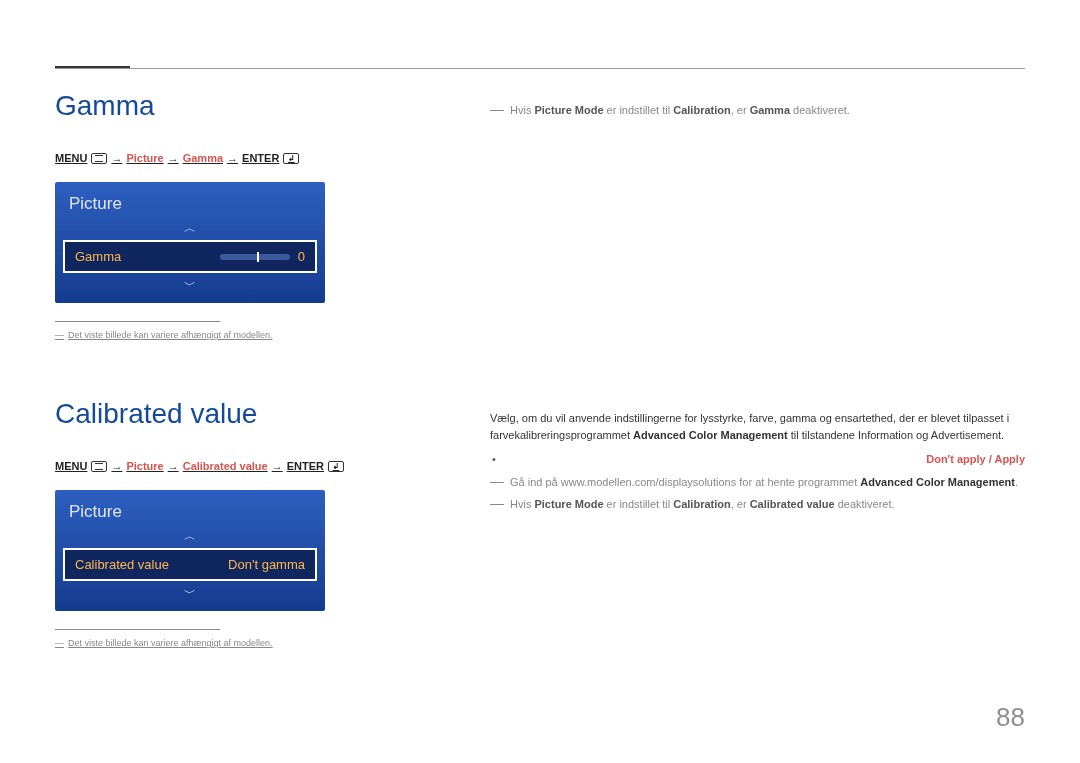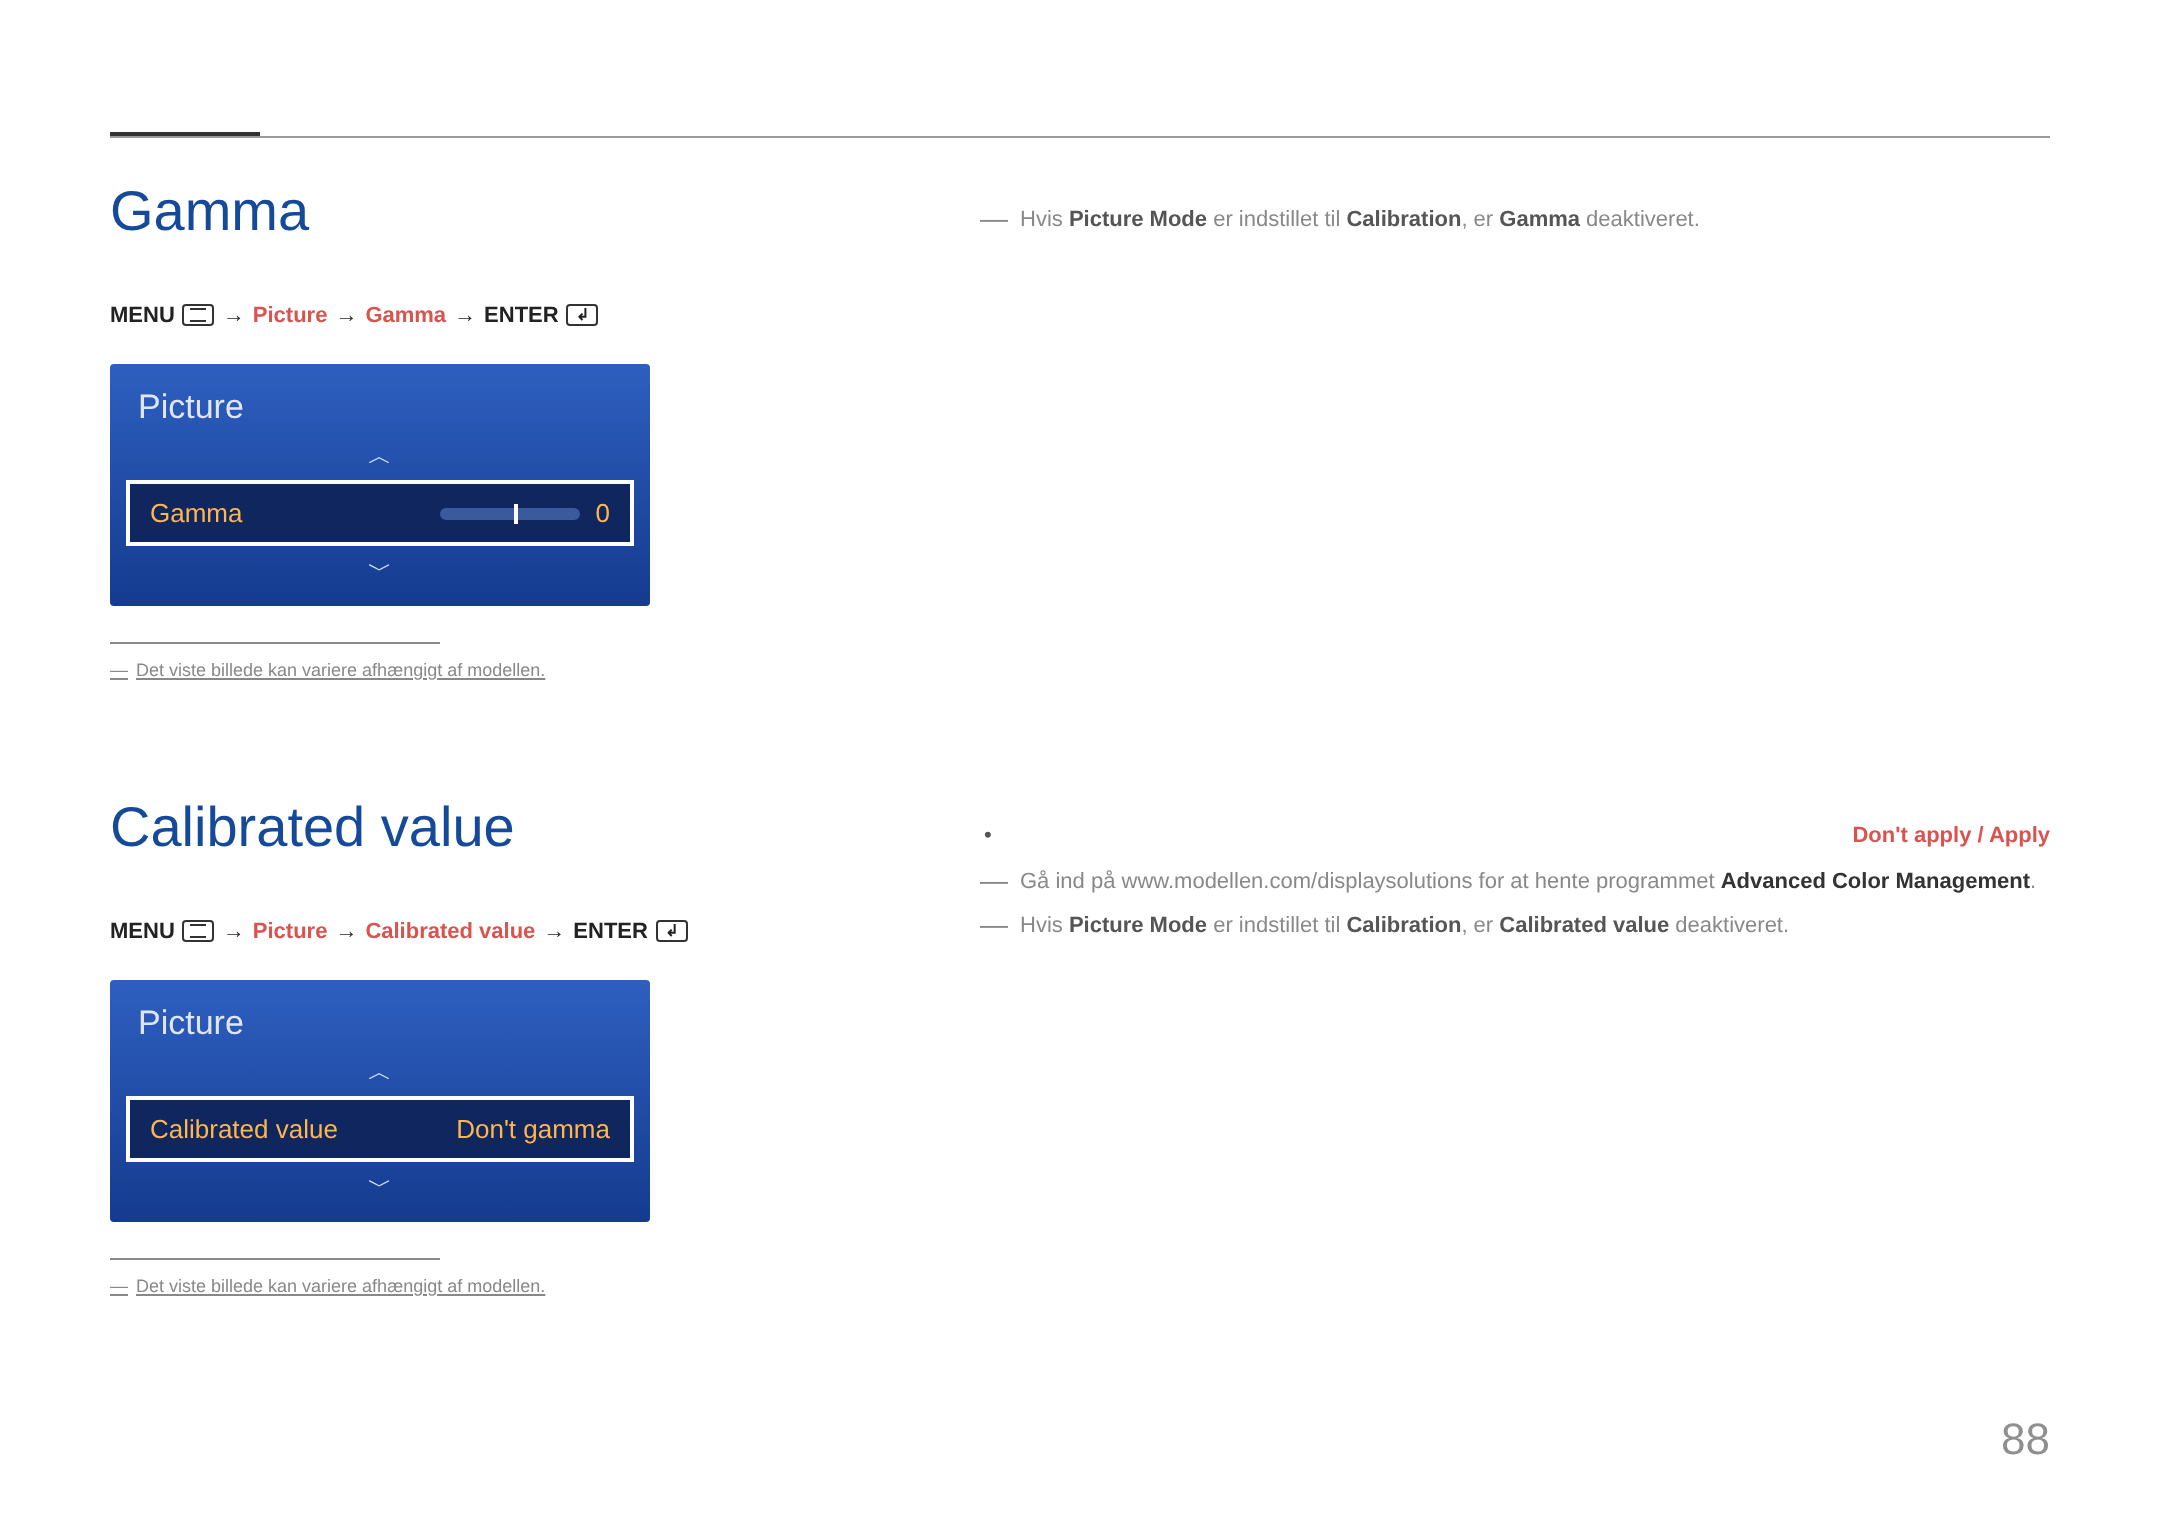--- a/index.html
+++ b/index.html
@@ -45,24 +45,25 @@
     color: #154a9a;
     font-weight: 400;
     font-size: 28px;
     margin-bottom: 30px;
   }
   .breadcrumb {
     font-size: 11px;
     font-weight: bold;
     color: #222;
     display: flex;
-    align-items: flex-start;
+    align-items: flex-end;
     gap: 4px;
     margin-bottom: 18px;
     flex-wrap: wrap;
+    text-decoration: underline;
   }
   .breadcrumb .hl { color: #d9534f; font-weight: bold; }
   .icon-box {
     display: inline-flex;
     width: 16px; height: 11px;
     border: 1px solid #333;
     border-radius: 2px;
     align-items: center;
     justify-content: center;
     font-size: 7px;
@@ -149,21 +150,21 @@
   .body-note .txt { flex: 1; }
   .body-note b { color: #555; }
   .hl-red { color: #d9534f; font-weight: bold; }
   .bullet-row { padding-left: 14px; position: relative; margin: 6px 0; text-align: right; }
   .bullet-row::before { content: "•"; position: absolute; left: 2px; color: #555; }
 
   .page-num {
     position: absolute;
     right: 55px;
     bottom: 30px;
-    font-size: 22px;
+    font-size: 26px;
     color: #8f8f8f;
     font-weight: 300;
   }
 </style>
 </head>
 <body>
 
 <div class="top-rule-thick"></div>
 <div class="top-rule"></div>
 
@@ -243,20 +244,23 @@
     <div>
       <div class="body-note">
         <span class="dash">―</span>
         <span class="txt">
           <span>Hvis </span><b class="hl-red">Picture Mode</b><span> er indstillet til </span><b class="hl-red">Calibration</b><span>, er </span><b class="hl-red">Gamma</b><span> deaktiveret.</span>
         </span>
       </div>
     </div>
 
     <div style="margin-top: 290px;">
+      <div>
+        <span>Vælg, om du vil anvende indstillingerne for lysstyrke, farve, gamma og ensartethed, der er blevet tilpasset i farvekalibreringsprogrammet </span><b style="color:#333">Advanced Color Management</b><span> til tilstandene Information og Advertisement.</span>
+      </div>
       <div class="bullet-row">
         <span class="hl-red">Don't apply / Apply</span>
       </div>
       <div class="body-note">
         <span class="dash">―</span>
         <span class="txt">
           <span>Gå ind på www.modellen.com/displaysolutions for at hente programmet </span><b style="color:#333">Advanced Color Management</b><span>.</span>
         </span>
       </div>
       <div class="body-note">

